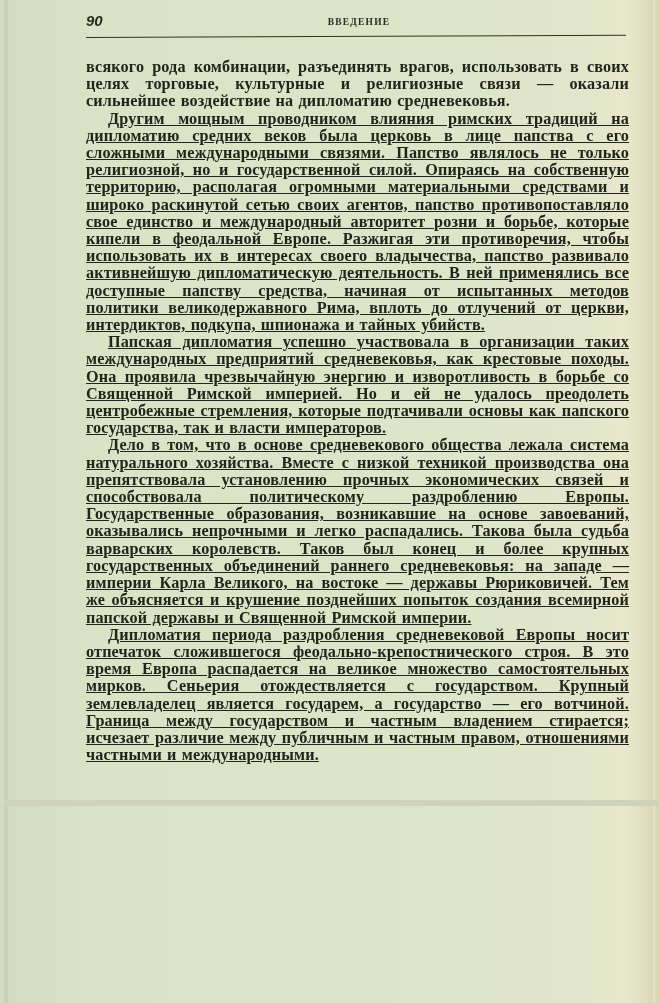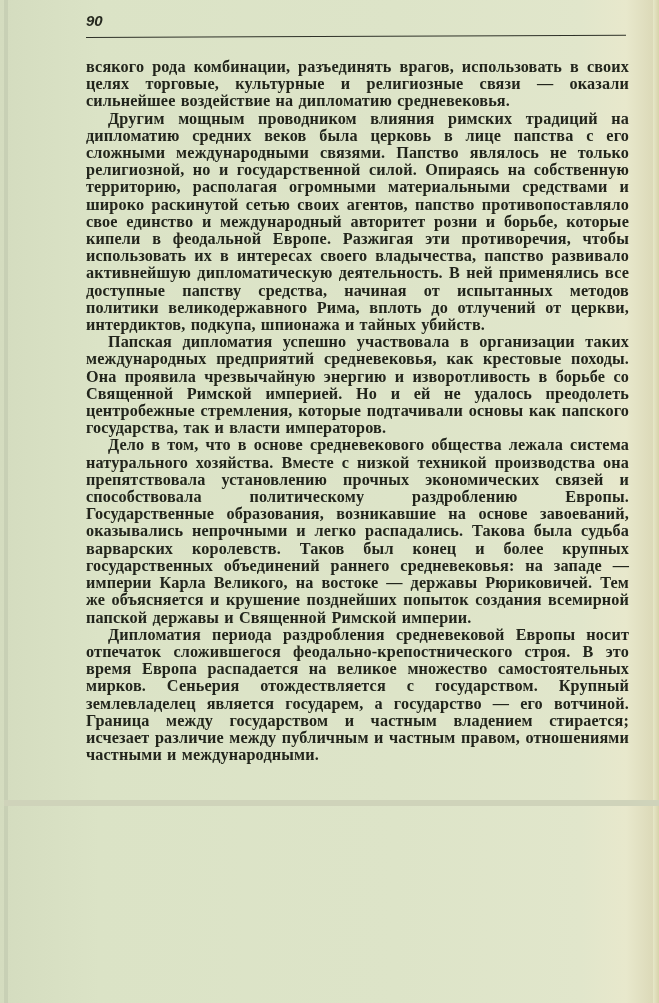--- a/index.html
+++ b/index.html
@@ -93,32 +93,34 @@
       color: #22251c;
       margin-top: 9px;
     }
     .body-text p {
       margin: 0;
       text-indent: 0;
       hyphens: manual;
     }
     .body-text p.indent {
       text-indent: 22px;
+      text-decoration: underline;
     }
   </style>
 </head>
 <body>
 
 <div class="page">
   <div class="left-edge"></div>
   <div class="right-edge"></div>
   <div class="bottom-band"></div>
 
   <div class="header">
     <span class="page-number">90</span>
+    <div class="running-head">ВВЕДЕНИЕ</div>
   </div>
   <div class="rule"></div>
 
   <div class="body-text">
     <p>всякого рода комбинации, разъединять врагов, использовать в своих целях торговые, культурные и религиозные связи — оказали сильнейшее воздействие на дипломатию средневековья.</p>
     <p class="indent">Другим мощным проводником влияния римских традиций на дипломатию средних веков была церковь в лице папства с его сложными международными связями. Папство являлось не только религиозной, но и государственной силой. Опираясь на собственную территорию, располагая огромными материальными средствами и широко раскинутой сетью своих агентов, папство противопоставляло свое единство и международный авторитет розни и борьбе, которые кипели в феодальной Европе. Разжигая эти противоречия, чтобы использовать их в интересах своего владычества, папство развивало активнейшую дипломатическую деятельность. В ней применялись все доступные папству средства, начиная от испытанных методов политики великодержавного Рима, вплоть до отлучений от церкви, интердиктов, подкупа, шпионажа и тайных убийств.</p>
     <p class="indent">Папская дипломатия успешно участвовала в организации таких международных предприятий средневековья, как крестовые походы. Она проявила чрезвычайную энергию и изворотливость в борьбе со Священной Римской империей. Но и ей не удалось преодолеть центробежные стремления, которые подтачивали основы как папского государства, так и власти императоров.</p>
     <p class="indent">Дело в том, что в основе средневекового общества лежала система натурального хозяйства. Вместе с низкой техникой производства она препятствовала установлению прочных экономических связей и способствовала политическому раздроблению Европы. Государственные образования, возникавшие на основе завоеваний, оказывались непрочными и легко распадались. Такова была судьба варварских королевств. Таков был конец и более крупных государственных объединений раннего средневековья: на западе — империи Карла Великого, на востоке — державы Рюриковичей. Тем же объясняется и крушение позднейших попыток создания всемирной папской державы и Священной Римской империи.</p>
     <p class="indent">Дипломатия периода раздробления средневековой Европы носит отпечаток сложившегося феодально-крепостнического строя. В это время Европа распадается на великое множество самостоятельных мирков. Сеньерия отождествляется с государством. Крупный землевладелец является государем, а государство — его вотчиной. Граница между государством и частным владением стирается; исчезает различие между публичным и частным правом, отношениями частными и международными.</p>
   </div>

